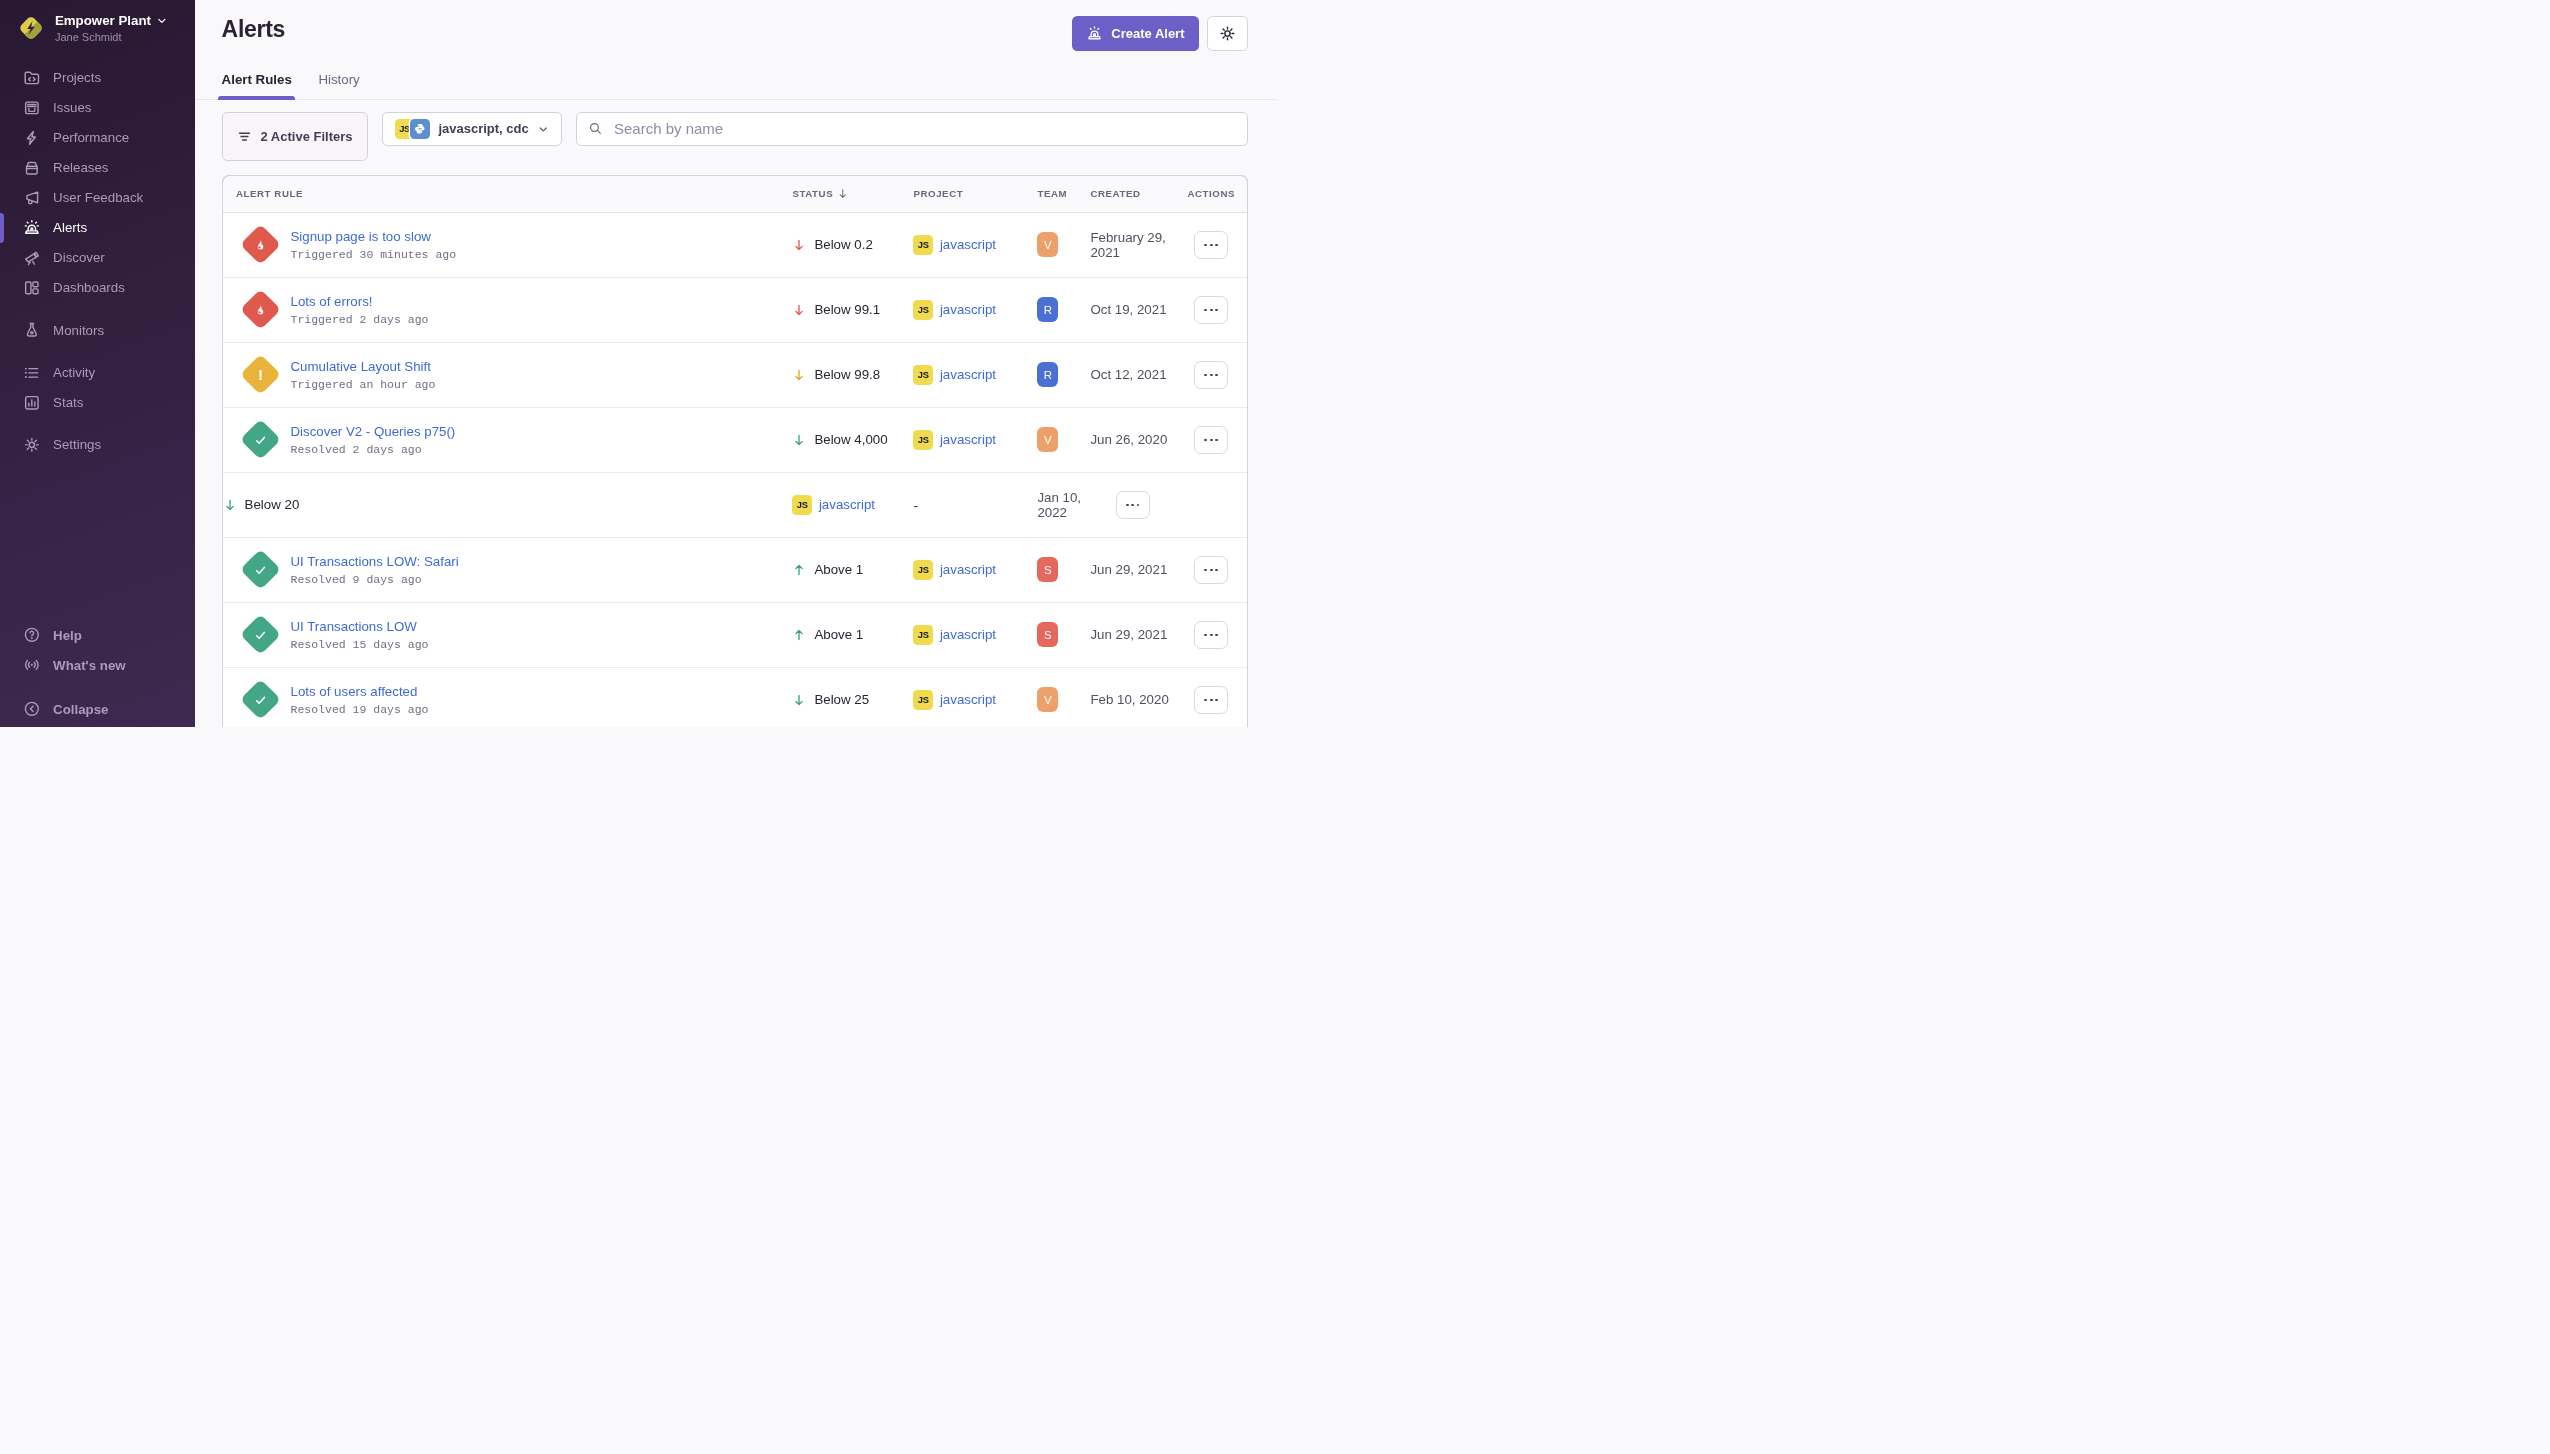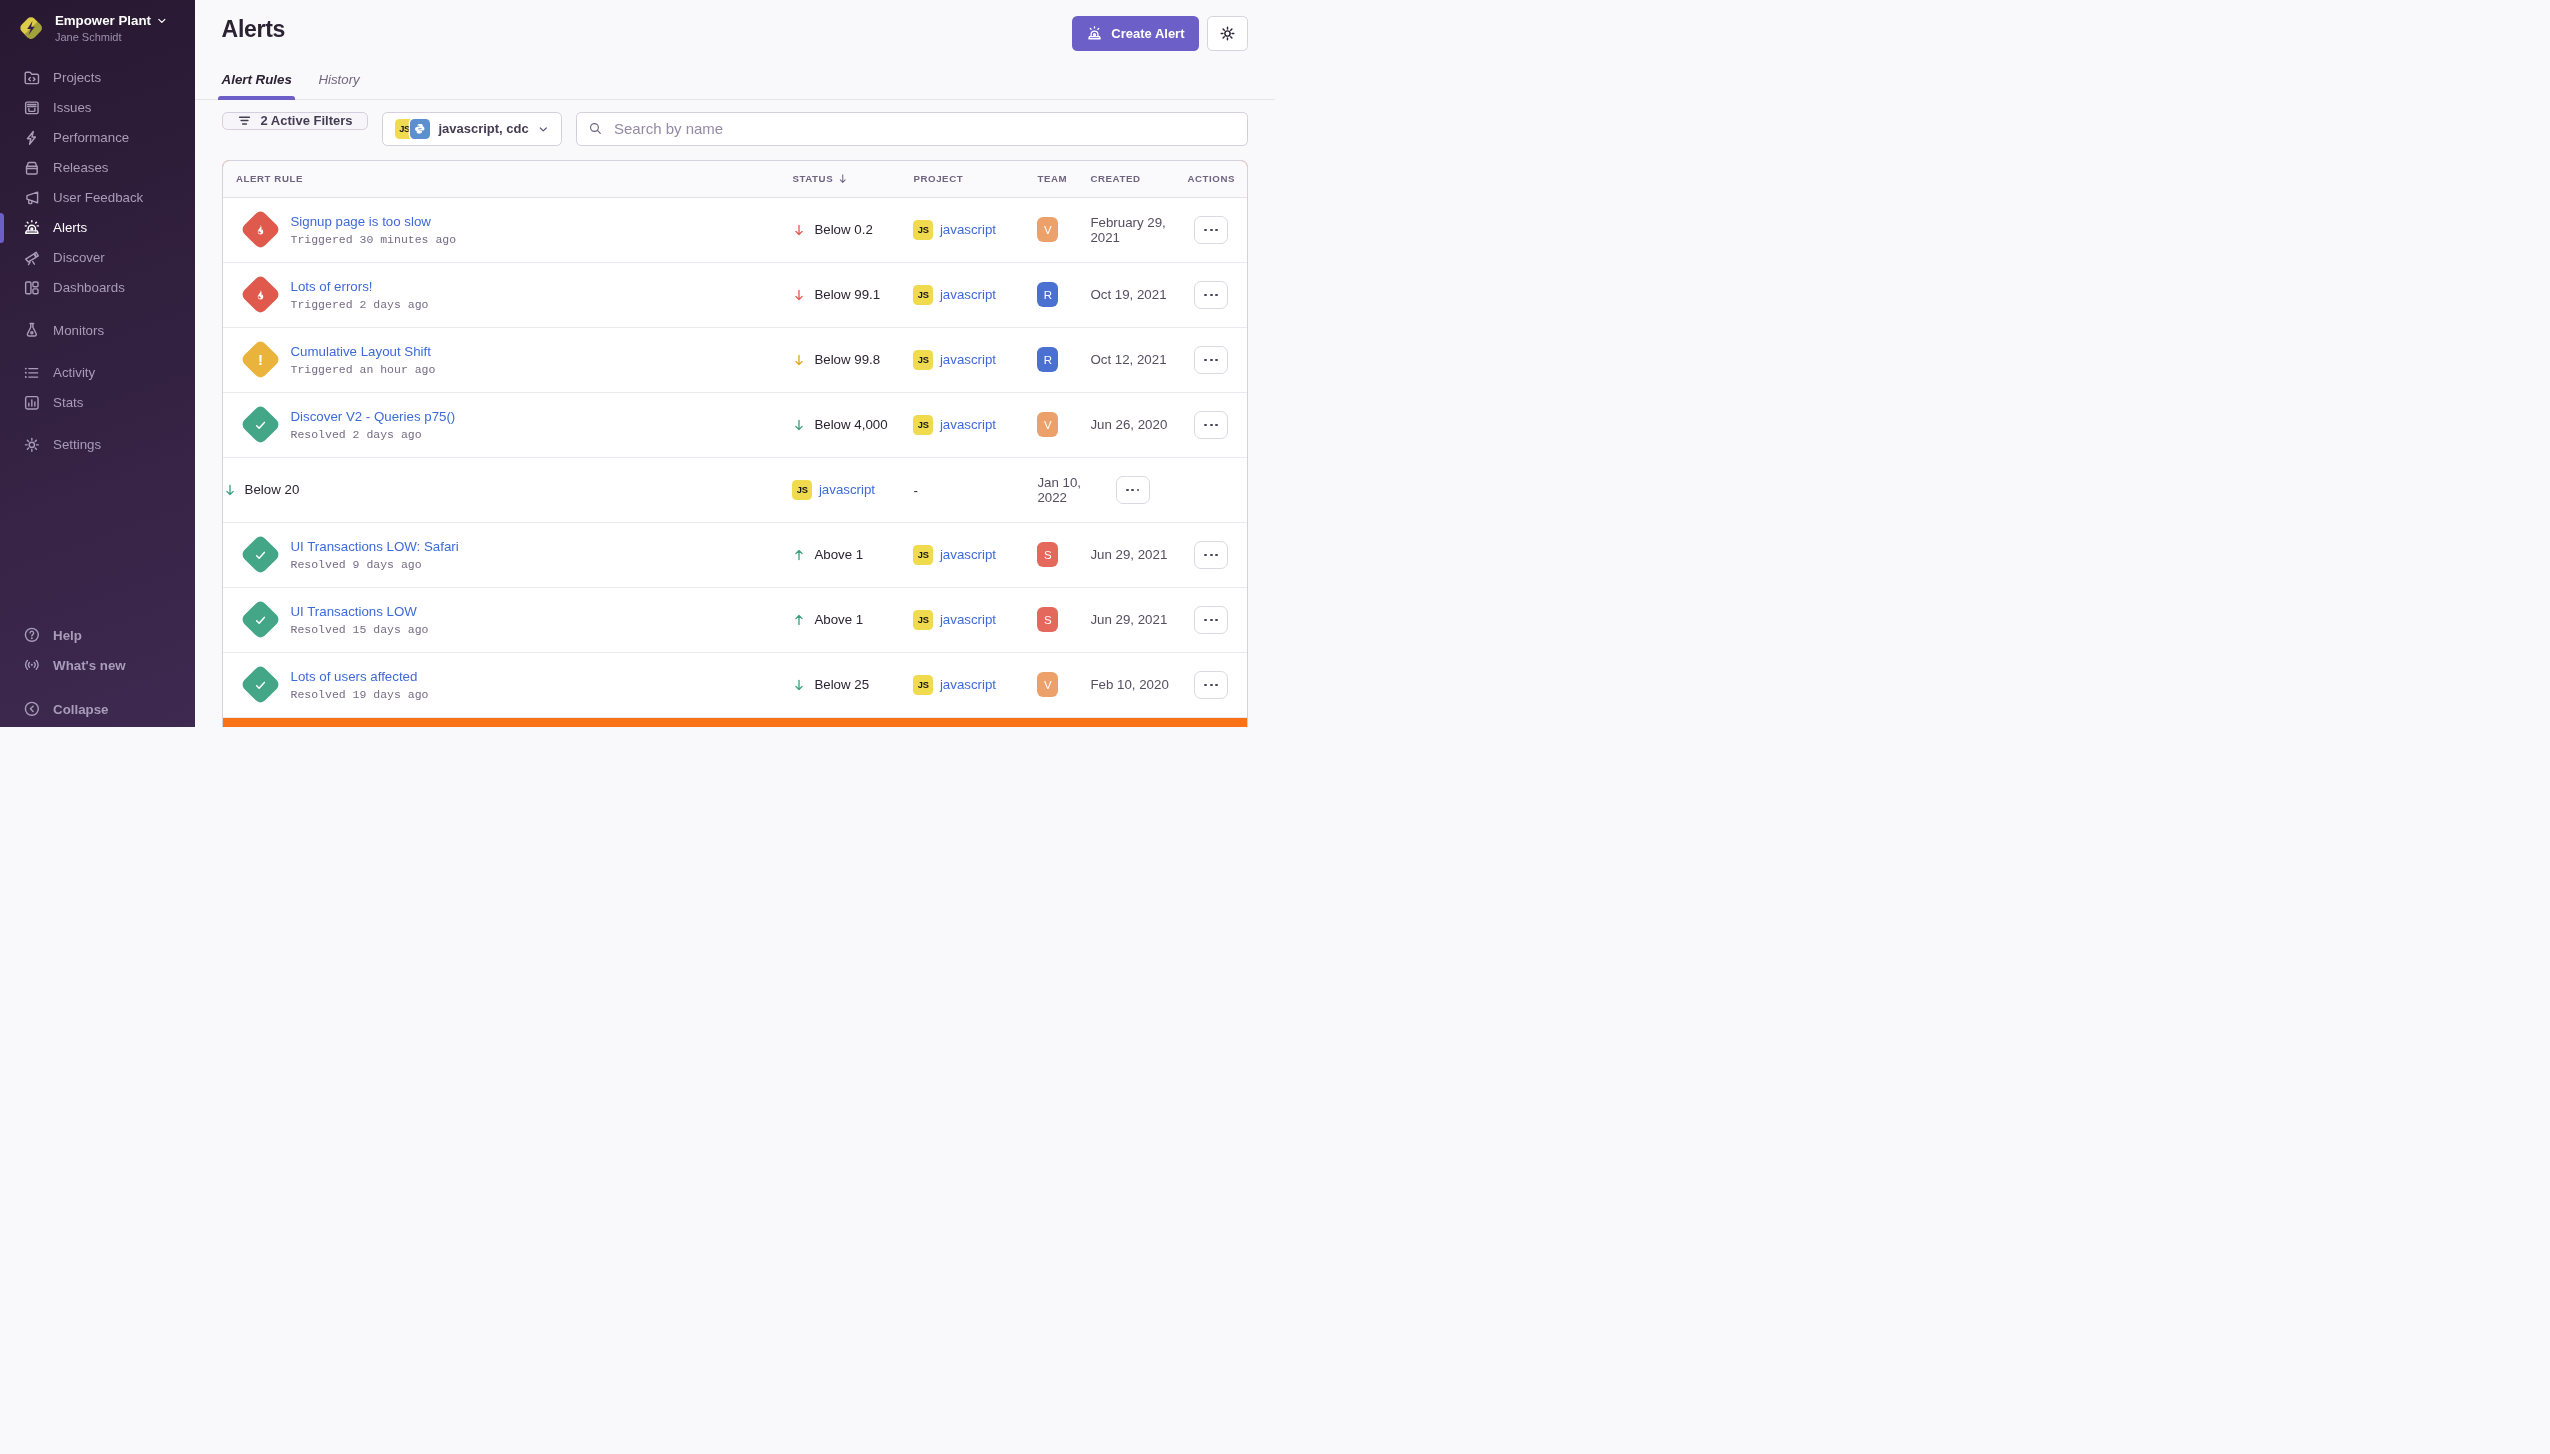--- a/index.html
+++ b/index.html
@@ -38,26 +38,26 @@
   .main { flex:1; display:flex; flex-direction:column; min-width:0; }
   .header-row { display:flex; align-items:flex-start; justify-content:space-between; padding:16px 26.6px 0 26.6px; }
   .page-title { font-size:23px; font-weight:700; color:#2b2233; margin:0; letter-spacing:-0.3px; }
   .header-actions { display:flex; gap:8.9px; margin-top:0; }
   .btn-primary { display:flex; align-items:center; gap:8px; background:#6c5fc7; color:#fff; font-weight:600; font-size:13px; border:0; border-radius:5.3px; padding:0 14px; height:35px; cursor:pointer; font-family:inherit; }
   .btn-primary svg { width:17px; height:17px; }
   .btn-iconbox { width:41px; height:35px; background:#fff; border:0.9px solid #d8d2de; border-radius:5.3px; display:flex; align-items:center; justify-content:center; color:#2b2233; cursor:pointer; }
   .btn-iconbox svg { width:17px; height:17px; }
 
   .tabs { display:flex; gap:26.6px; padding:0 26.6px; margin-top:14px; border-bottom:0.9px solid #e7e3ea; }
-  .tab { position:relative; font-size:13.3px; padding:7px 0 11.5px; color:#71667f; cursor:pointer;font-style:italic; }
+  .tab { position:relative; font-size:13.3px; padding:7px 0 11.5px; color:#71667f; cursor:pointer; }
   .tab.active { color:#2b2233; font-weight:600; }
   .tab.active::after { content:""; position:absolute; left:-3.5px; right:-3.5px; bottom:-1.8px; height:4.4px; border-radius:2.7px 2.7px 0 0; background:#6c5fc7; }
 
   .filter-row { display:flex; gap:14px; padding:12.4px 26.6px 0; }
-  .btn-filter { display:flex; align-items:center; gap:8.9px; background:#f7f5f9; border:0.9px solid #d5cfdd; border-radius:5.3px; height:18px; padding:0 14px; font-size:13px; font-weight:600; color:#453c52; cursor:pointer; font-family:inherit; }
+  .btn-filter { display:flex; align-items:center; gap:8.9px; background:#f7f5f9; border:0.9px solid #d5cfdd; border-radius:5.3px; height:49px; padding:0 14px; font-size:13px; font-weight:600; color:#453c52; cursor:pointer; font-family:inherit; }
   .btn-project { display:flex; align-items:center; gap:8.9px; background:#fff; border:0.9px solid #d5cfdd; border-radius:5.3px; height:34px; padding:0 12.4px; font-size:13px; font-weight:600; color:#453c52; cursor:pointer; font-family:inherit; }
   .badge-stack { display:flex; align-items:center; }
   .lang-badge { width:19.5px; height:19.5px; border-radius:4.4px; display:flex; align-items:center; justify-content:center; }
   .js-badge { background:#f0db4f; color:#15141a; font-weight:800; font-size:9.3px; letter-spacing:-0.3px; }
   .py-badge { background:#5b8fd0; margin-left:-4.4px; box-shadow:0 0 0 1.3px #fff; }
   .chev { color:#5f5570; display:flex; }
   .search { flex:1; display:flex; align-items:center; gap:8.9px; background:#fff; border:0.9px solid #d5cfdd; border-radius:5.3px; height:34px; padding:0 11.5px; color:#8b819c; }
   .search svg { width:15px; height:15px; flex:none; }
   .search input { border:0; outline:0; flex:1; font-size:15px; color:#2b2233; background:transparent; font-family:inherit; }
   .search input::placeholder { color:#948aa3; }

